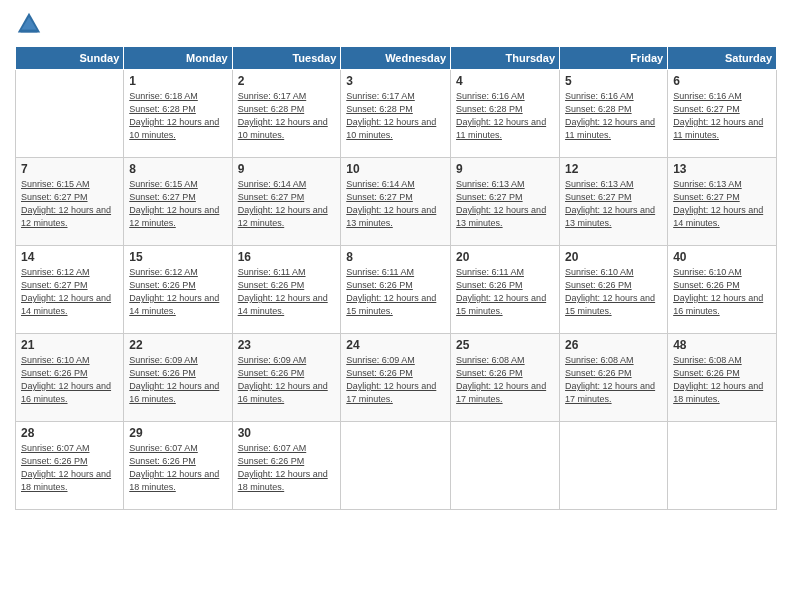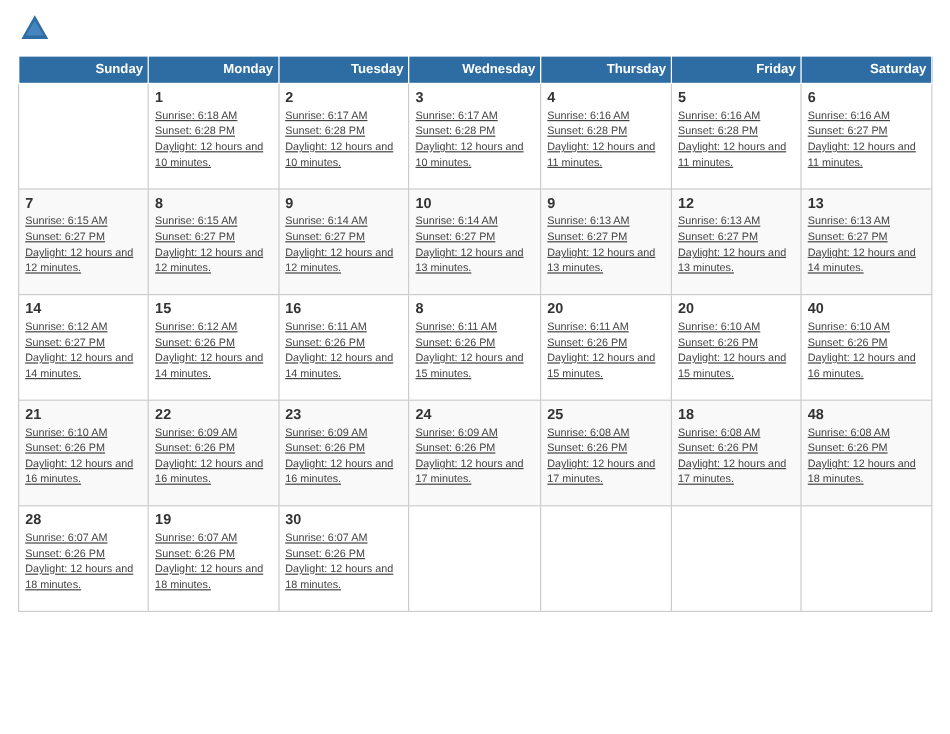--- a/index.html
+++ b/index.html
@@ -232,35 +232,35 @@
           </td>
           <td>
             <span class="day-number">24</span>
             <div class="day-info">Sunrise: 6:09 AM<br>Sunset: 6:26 PM<br>Daylight: 12 hours and 17 minutes.</div>
           </td>
           <td>
             <span class="day-number">25</span>
             <div class="day-info">Sunrise: 6:08 AM<br>Sunset: 6:26 PM<br>Daylight: 12 hours and 17 minutes.</div>
           </td>
           <td>
-            <span class="day-number">18</span>
+            <span class="day-number">26</span>
             <div class="day-info">Sunrise: 6:08 AM<br>Sunset: 6:26 PM<br>Daylight: 12 hours and 17 minutes.</div>
           </td>
           <td>
             <span class="day-number">48</span>
             <div class="day-info">Sunrise: 6:08 AM<br>Sunset: 6:26 PM<br>Daylight: 12 hours and 18 minutes.</div>
           </td>
         </tr>
         <tr>
           <td>
             <span class="day-number">28</span>
             <div class="day-info">Sunrise: 6:07 AM<br>Sunset: 6:26 PM<br>Daylight: 12 hours and 18 minutes.</div>
           </td>
           <td>
-            <span class="day-number">19</span>
+            <span class="day-number">29</span>
             <div class="day-info">Sunrise: 6:07 AM<br>Sunset: 6:26 PM<br>Daylight: 12 hours and 18 minutes.</div>
           </td>
           <td>
             <span class="day-number">30</span>
             <div class="day-info">Sunrise: 6:07 AM<br>Sunset: 6:26 PM<br>Daylight: 12 hours and 18 minutes.</div>
           </td>
           <td class="empty-cell"></td>
           <td class="empty-cell"></td>
           <td class="empty-cell"></td>
           <td class="empty-cell"></td>

